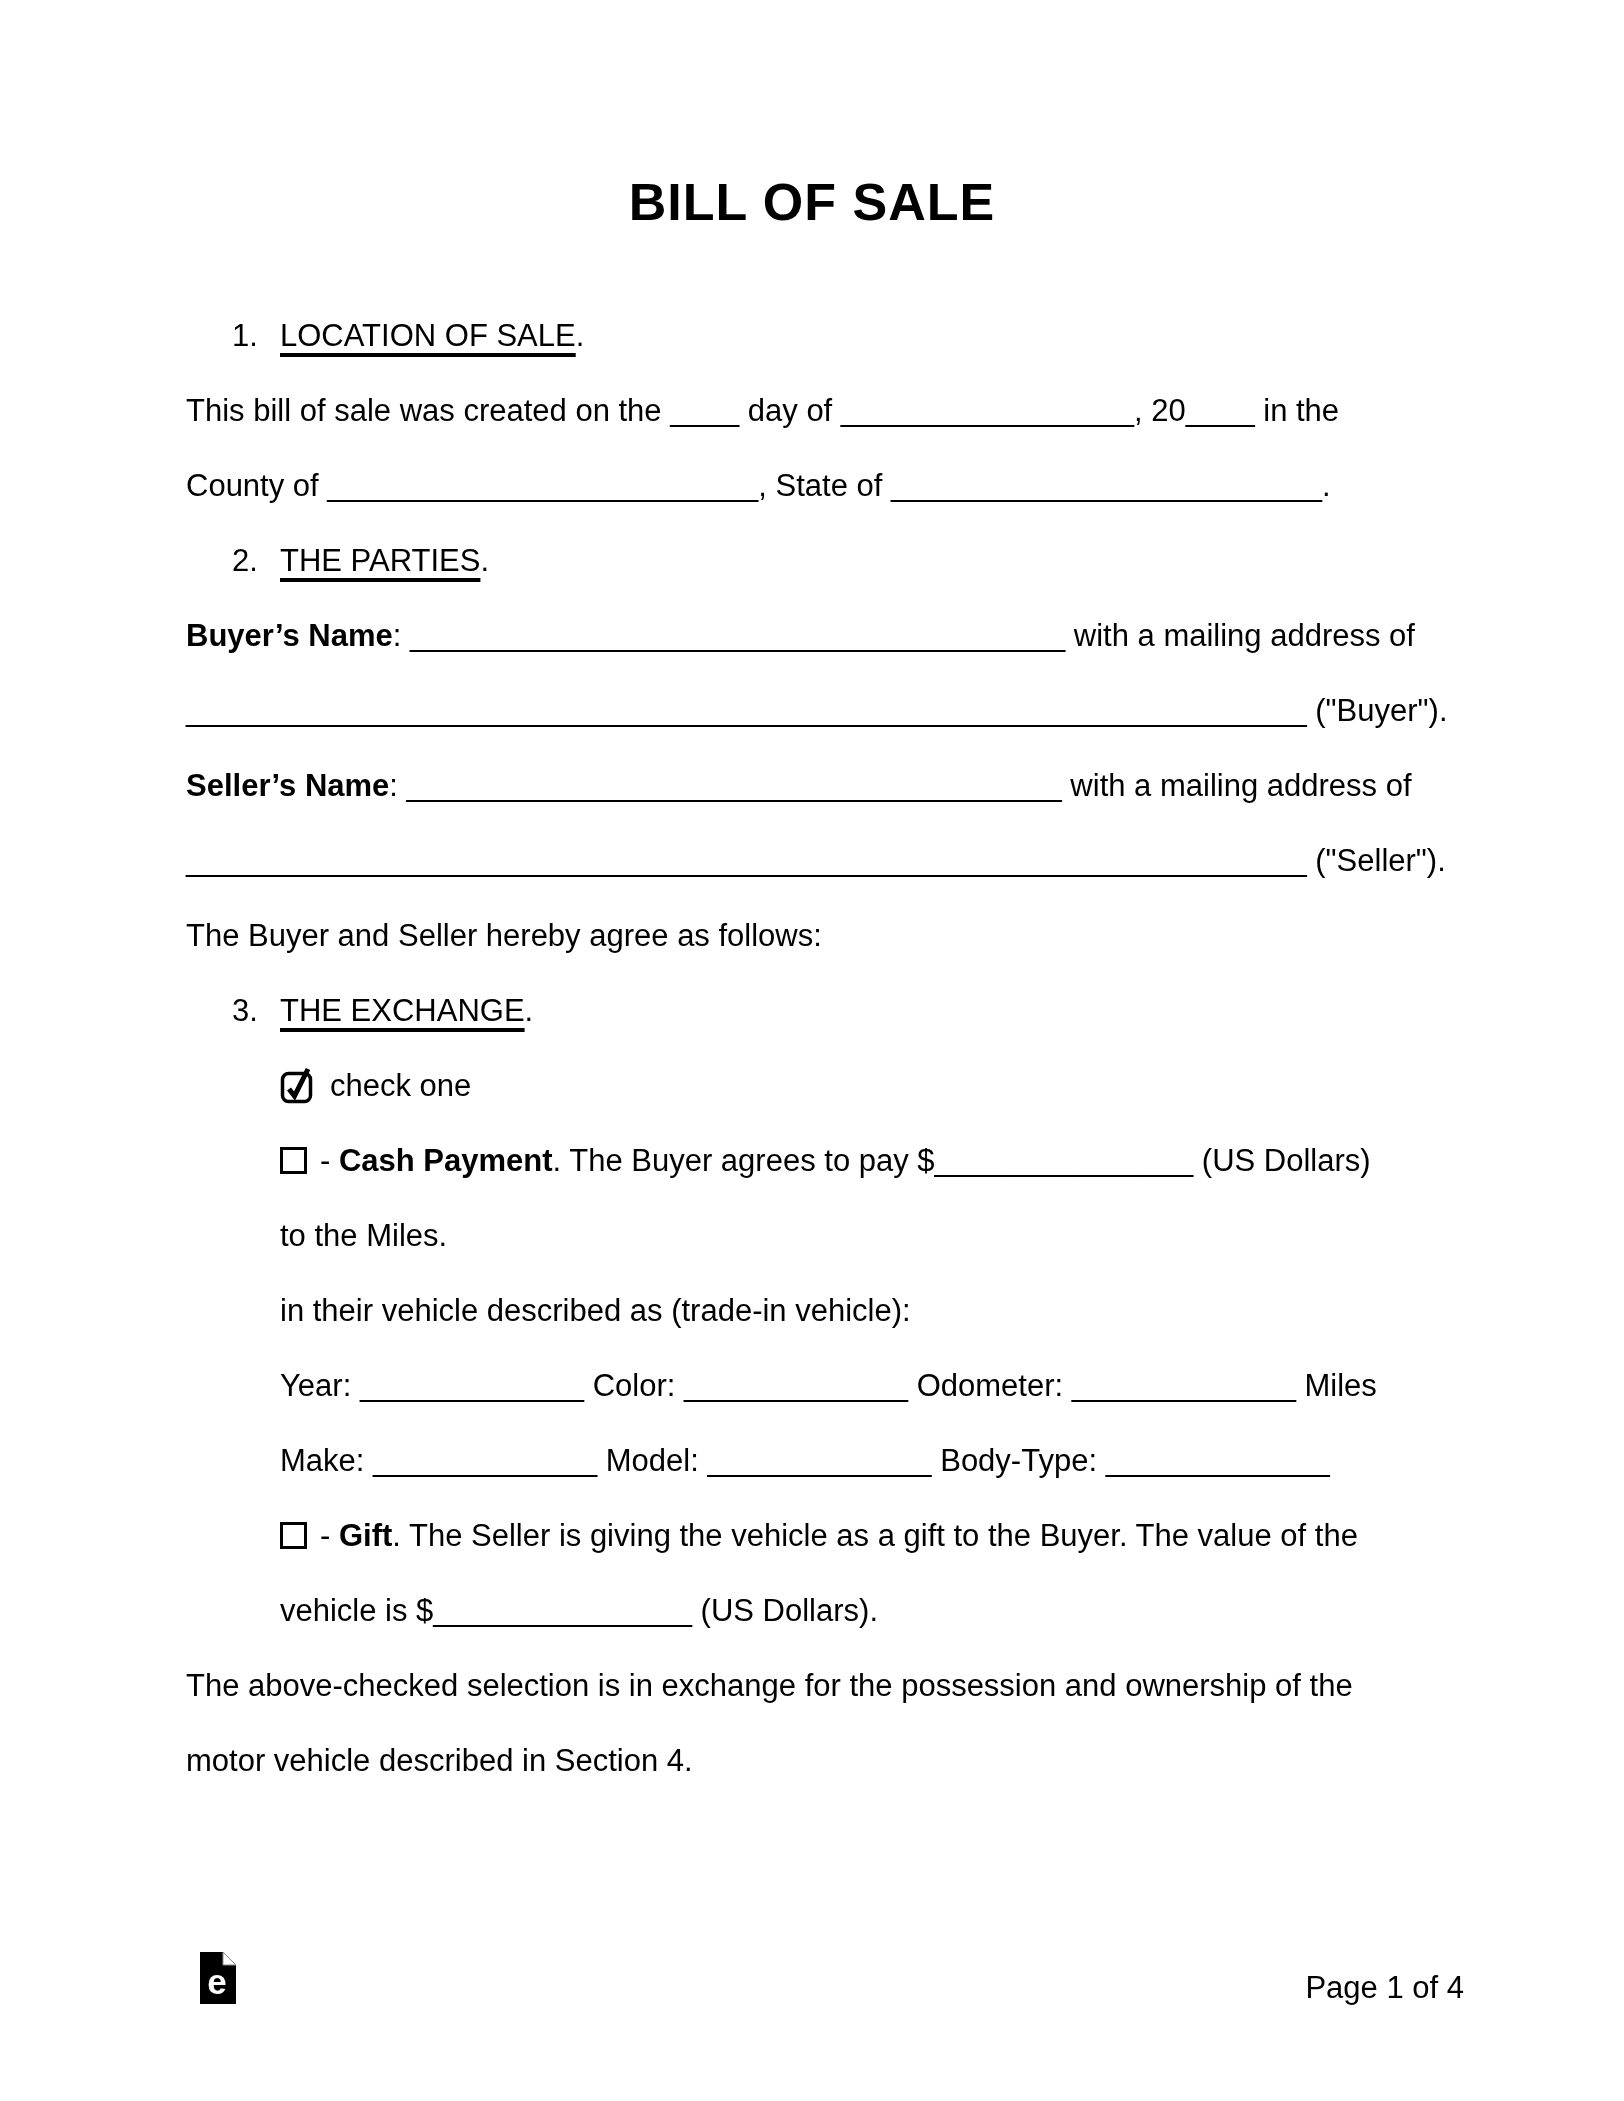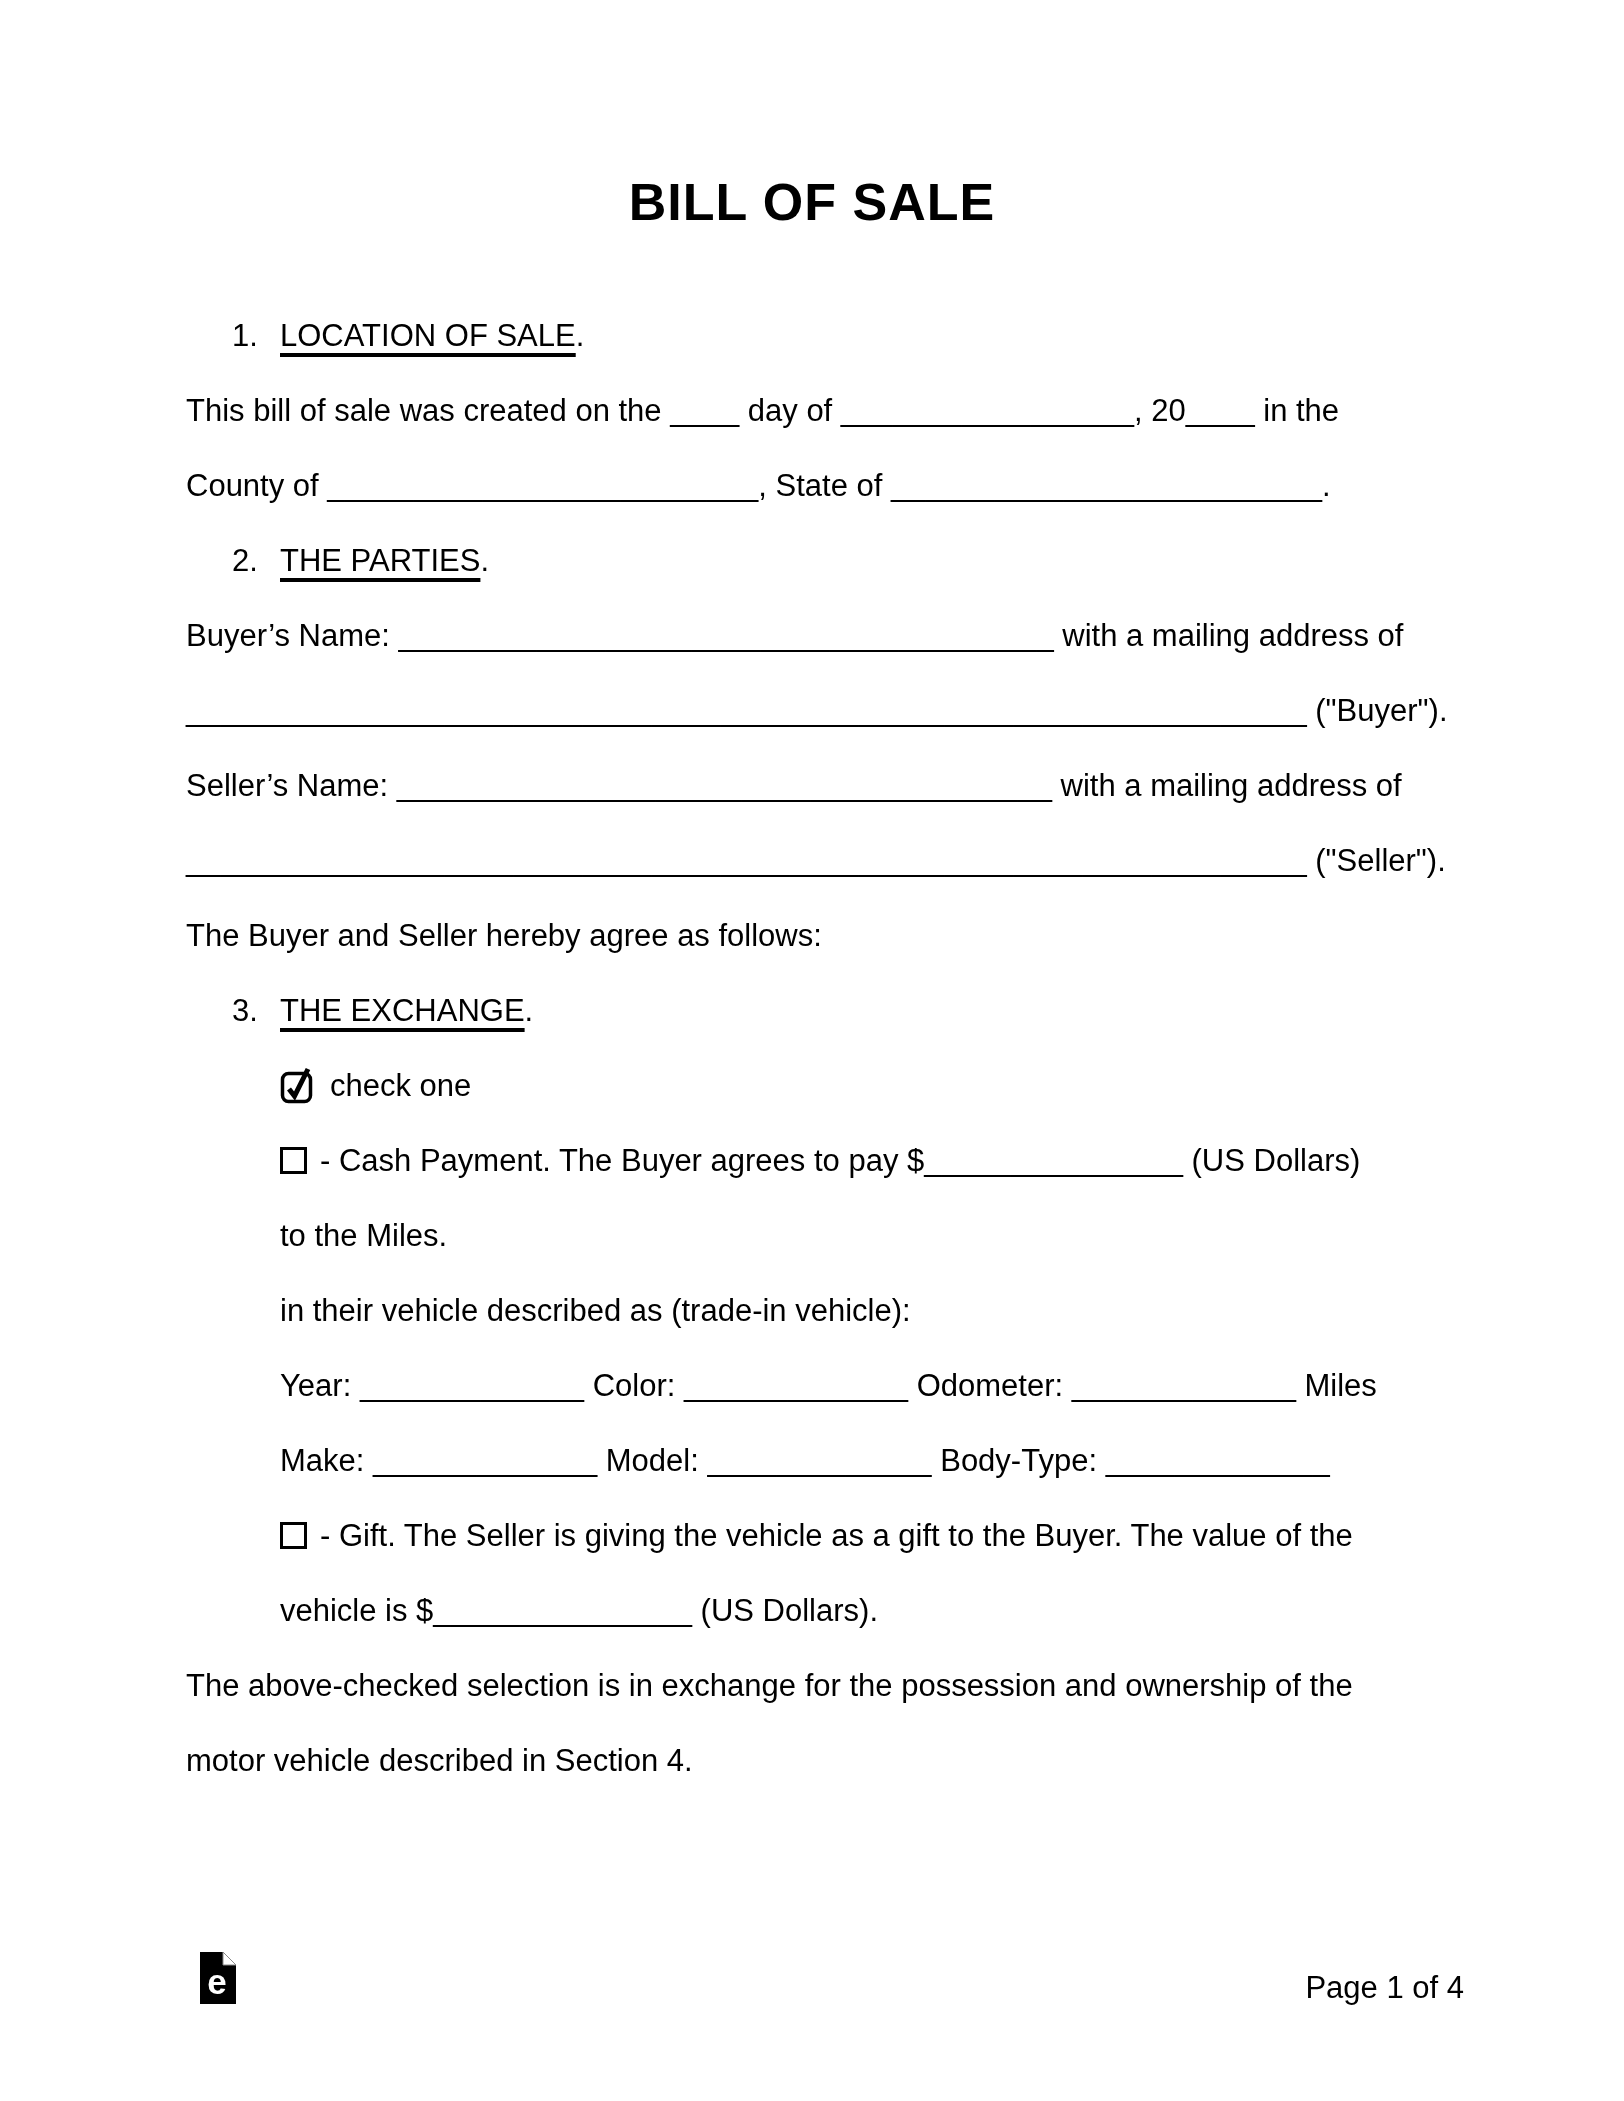--- a/index.html
+++ b/index.html
@@ -37,21 +37,21 @@
     white-space:nowrap;
   }
   .line.indent{ padding-left:94px; }
   .heading{ padding-left:46px; }
   .h-num{ display:inline-block; min-width:48px; }
   .h-text{
     text-decoration:underline;
     text-decoration-thickness:3.5px;
     text-underline-offset:7px;
   }
-  .seg-bold{ font-weight:normal; }
+  .seg-bold{ font-weight:bold; }
   .blank{ letter-spacing:0; }
   .cb-empty{
     display:inline-block;
     width:21px;
     height:21px;
     border:3px solid #000;
     vertical-align:-3px;
     margin-right:13px;
   }
   .cb-checked{

